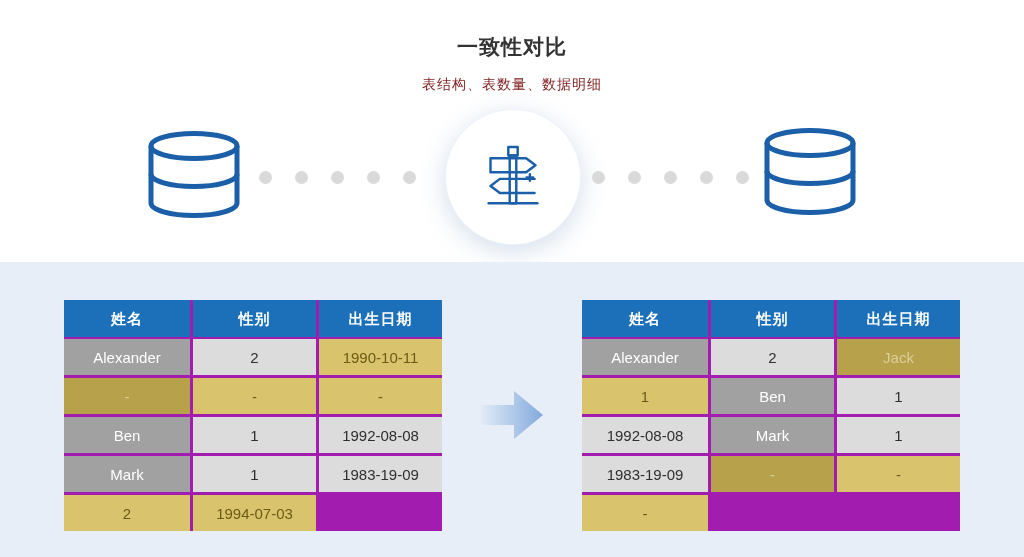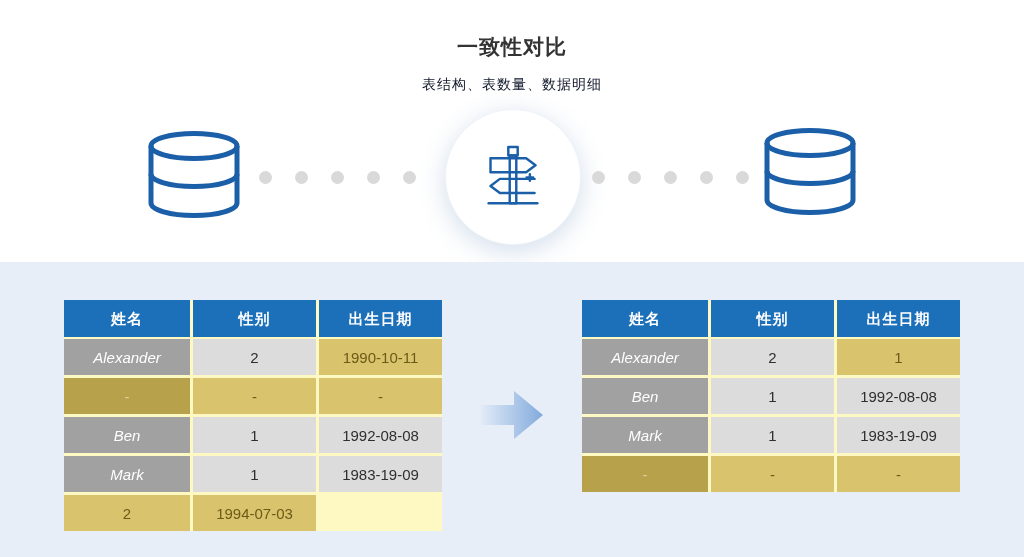--- a/index.html
+++ b/index.html
@@ -3,21 +3,21 @@
 <meta charset="utf-8">
 <style>
   * { margin:0; padding:0; box-sizing:border-box; }
   html,body { width:1024px; height:557px; }
   body { font-family:"Liberation Sans","DejaVu Sans",sans-serif; background:#fff; overflow:hidden; }
   .page { position:relative; width:1024px; height:456px; background:#ffffff; }
 
   
   .hdr { position:absolute; top:33px; left:0; width:100%; text-align:center; }
   .hdr-title { font-size:21px; font-weight:bold; color:#333333; letter-spacing:1px; }
-  .hdr-sub { margin-top:15px; font-size:14px; color:#0f172a; letter-spacing:1px; }
+  .hdr-sub { margin-top:15px; font-size:14px; color:#7f1d1d; letter-spacing:1px; }
 
   
   .db-icon { position:absolute; width:96px; height:90px; }
   .db-left  { left:146px; top:130px; }
   .db-right { left:762px; top:127px; }
 
   .dots { position:absolute; top:171px; display:flex; gap:23px; }
   .dots-left  { left:259px; }
   .dots-right { left:592px; }
   .dot { width:13px; height:13px; border-radius:50%; background:#d9d9d9; }
@@ -25,28 +25,28 @@
   .compare-circle { position:absolute; left:445px; top:109px; width:136px; height:136px;
       border-radius:50%; background:#ffffff; border:1px solid #eef3fa;
       box-shadow:0 6px 26px rgba(110,145,190,.30);
       display:flex; align-items:center; justify-content:center; }
 
   
   .panel { position:absolute; left:0; top:262px; width:1024px; height:295px; background:#e7eef8; }
 
   .ctable { position:absolute; top:300px; width:378px; display:grid;
       grid-template-columns:126px 123px 123px; grid-auto-rows:36px; gap:3px;
-      background:#fef9c3; }
+      background:#a21caf; }
   .ctable-left  { left:64px; }
   .ctable-right { left:582px; }
 
   .cell { display:flex; align-items:center; justify-content:center;
       font-size:15px; line-height:1; }
   .cell.head { height:37px; background:#1c70ba; color:#ffffff; font-weight:bold; letter-spacing:1px; }
-  .cell.gray      { background:#a1a1a1; color:#ffffff;font-style:italic; }
+  .cell.gray      { background:#a1a1a1; color:#ffffff; }
   .cell.lightgray { background:#dcdcdc; color:#2f2f2f; }
   .cell.gold      { background:#d9c46d; color:#6d5a17;text-align:center; }
   .cell.golddark  { background:#b7a14b; color:#dbcf9a; }
 
   .between-arrow { position:absolute; left:479px; top:384px; width:66px; height:62px; }
 </style>
 </head>
 <body>
 
 <div class="page">
@@ -136,20 +136,21 @@
       <path d="M2 21 H35 V7 L64 31 L35 55 V41 H2 Z" fill="url(#ag)"></path>
     </svg>
   </div>
 
   <div class="ctable ctable-right">
       <div class="cell head">姓名</div>
       <div class="cell head">性别</div>
       <div class="cell head">出生日期</div>
       <div class="cell gray">Alexander</div>
       <div class="cell lightgray">2</div>
+      <div class="cell golddark">Jack</div>
       <div class="cell gold">1</div>
       <div class="cell gray">Ben</div>
       <div class="cell lightgray">1</div>
       <div class="cell lightgray">1992-08-08</div>
       <div class="cell gray">Mark</div>
       <div class="cell lightgray">1</div>
       <div class="cell lightgray">1983-19-09</div>
       <div class="cell golddark">-</div>
       <div class="cell gold">-</div>
       <div class="cell gold">-</div>

